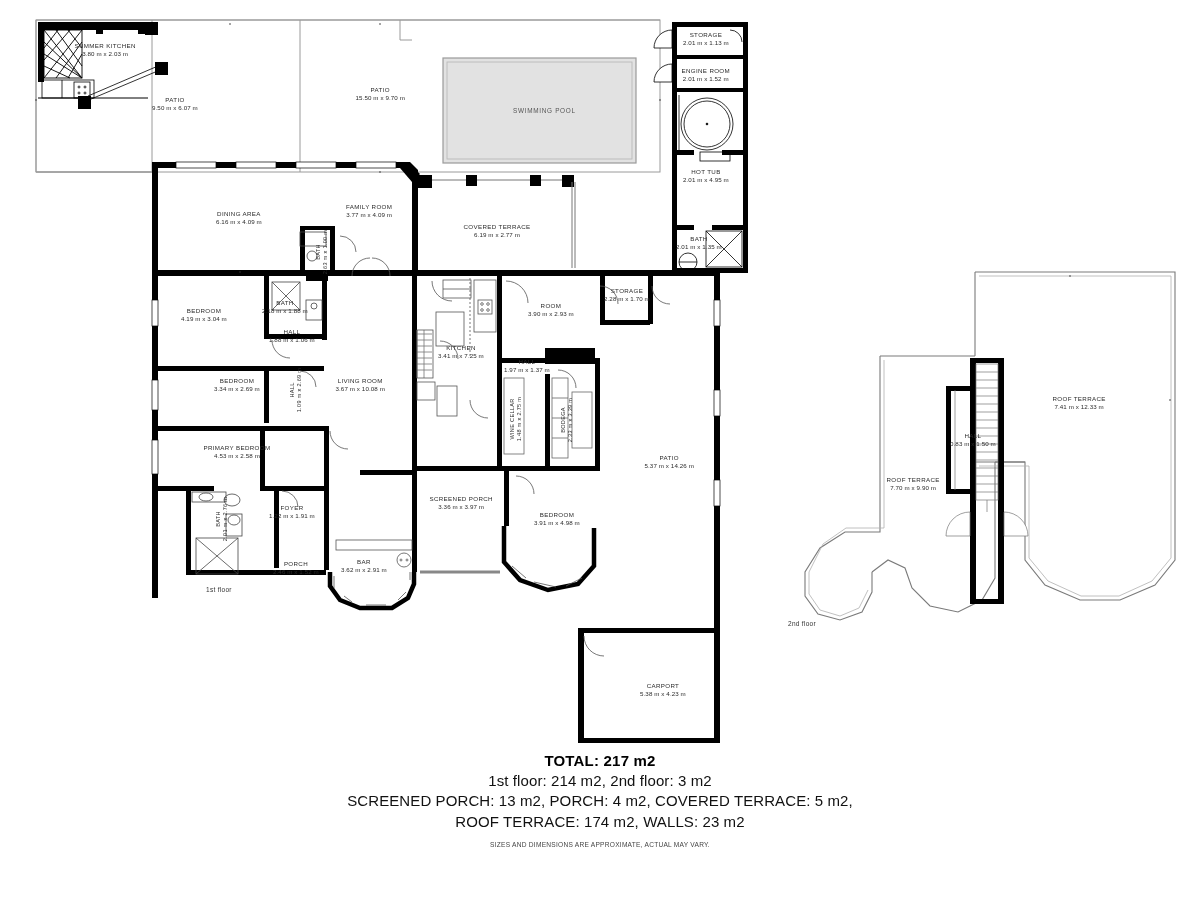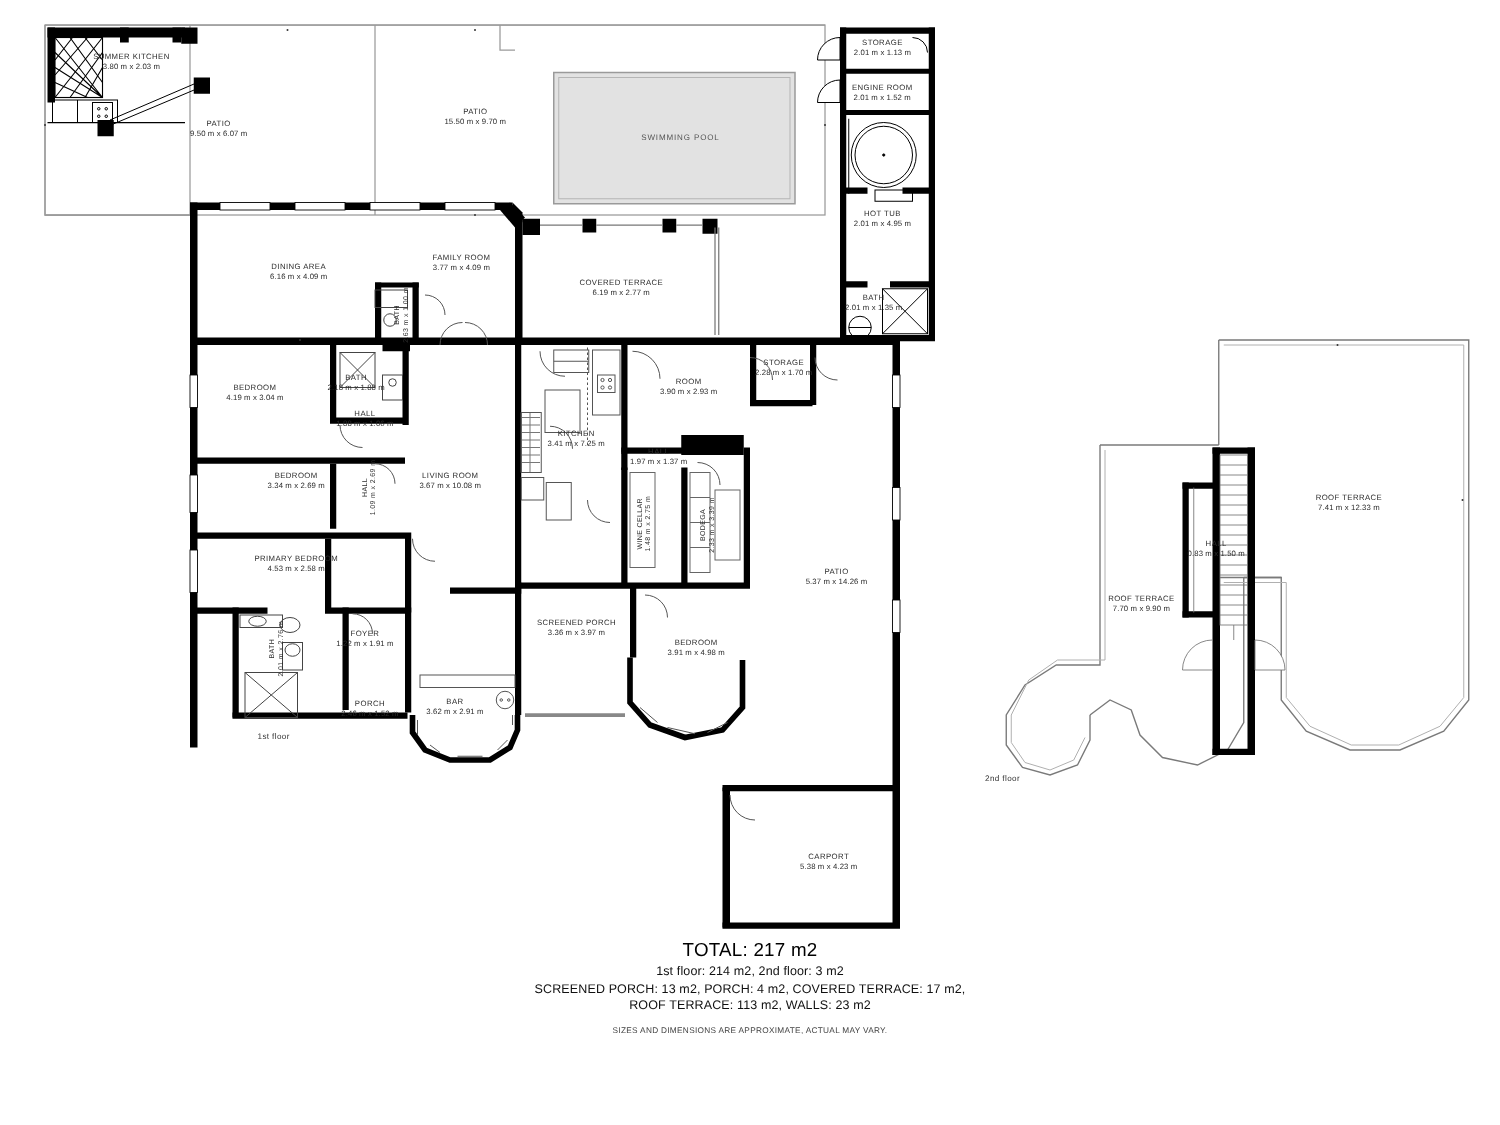--- a/index.html
+++ b/index.html
@@ -6,22 +6,22 @@
   body{width:1200px;height:900px;font-family:"Liberation Sans",sans-serif;color:#1a1a1a;overflow:hidden;position:relative;}
   #plan{position:absolute;left:0;top:0;width:1200px;height:900px;}
   .lbl{position:absolute;text-align:center;line-height:1.25;white-space:nowrap;color:#2b2b2b;}
   .lbl .nm{font-size:6.2px;letter-spacing:.35px;}
   .lbl .dm{font-size:6.2px;letter-spacing:.1px;}
   .vlbl{position:absolute;transform-origin:center center;text-align:center;white-space:nowrap;line-height:1.25;color:#2b2b2b;}
   .vlbl .nm,.vlbl .dm{font-size:5.6px;letter-spacing:.3px;}
   .floortag{position:absolute;font-size:6.5px;color:#333;letter-spacing:.3px;}
   .poolname{position:absolute;font-size:6.4px;letter-spacing:.7px;color:#555;}
   #summary{position:absolute;left:0;top:752px;width:1200px;text-align:center;}
-  #summary .total{font-size:15px;font-weight:normal;color:#000;letter-spacing:.2px;margin-bottom:2px;}
-  #summary .line{font-size:10px;color:#111;letter-spacing:.1px;line-height:1.35;}
+  #summary .total{font-size:15px;font-weight:bold;color:#000;letter-spacing:.2px;margin-bottom:2px;}
+  #summary .line{font-size:15px;color:#111;letter-spacing:.1px;line-height:1.35;}
   #summary .fine{font-size:6.6px;color:#444;letter-spacing:.25px;margin-top:9px;}
 </style>
 </head>
 <body>
 
 <svg id="plan" viewBox="0 0 1200 900" xmlns="http://www.w3.org/2000/svg">
   <g fill="none" stroke="#9a9a9a" stroke-width="1">
 
     <path d="M36 20 L36 172 L152 172"></path>
     <path d="M36 20 L400 20"></path>
@@ -455,17 +455,17 @@
 
 <div class="poolname" style="left:513px;top:107px;">SWIMMING POOL</div>
 
 <div class="floortag" style="left:206px;top:586px;">1st floor</div>
 <div class="floortag" style="left:788px;top:620px;">2nd floor</div>
 
 <div id="summary">
   <div class="total">TOTAL: 217 m2</div>
   <div id="summary-lines">
       <div class="line">1st floor: 214 m2, 2nd floor: 3 m2</div>
-      <div class="line">SCREENED PORCH: 13 m2, PORCH: 4 m2, COVERED TERRACE: 17 m2,</div>
-      <div class="line">ROOF TERRACE: 113 m2, WALLS: 23 m2</div>
+      <div class="line">SCREENED PORCH: 13 m2, PORCH: 4 m2, COVERED TERRACE: 5 m2,</div>
+      <div class="line">ROOF TERRACE: 174 m2, WALLS: 23 m2</div>
     </div>
   <div class="fine">SIZES AND DIMENSIONS ARE APPROXIMATE, ACTUAL MAY VARY.</div>
 </div>
 
 </body></html>

